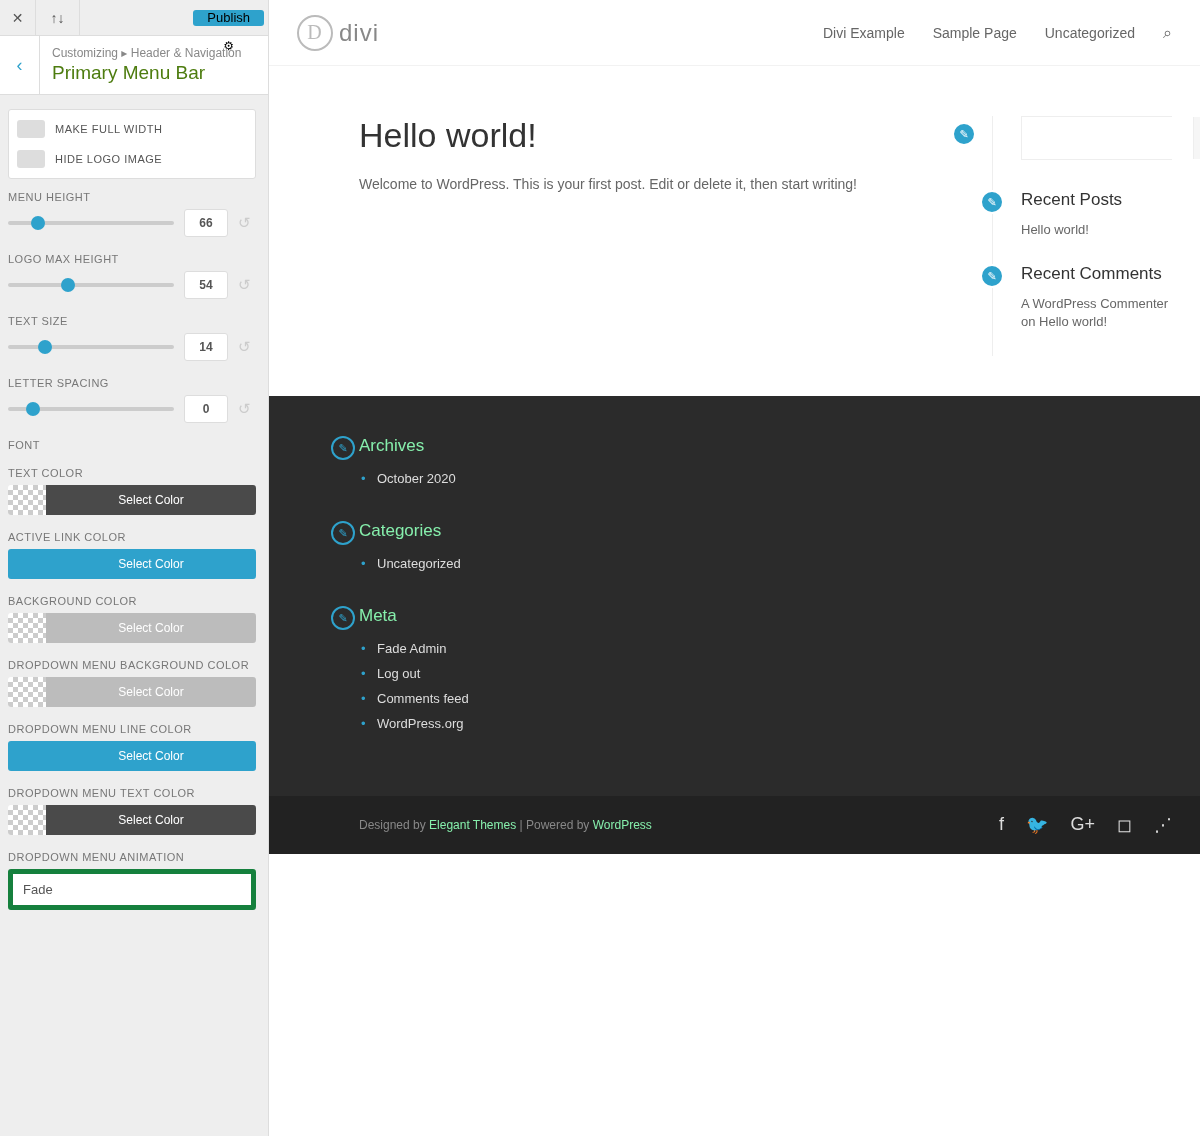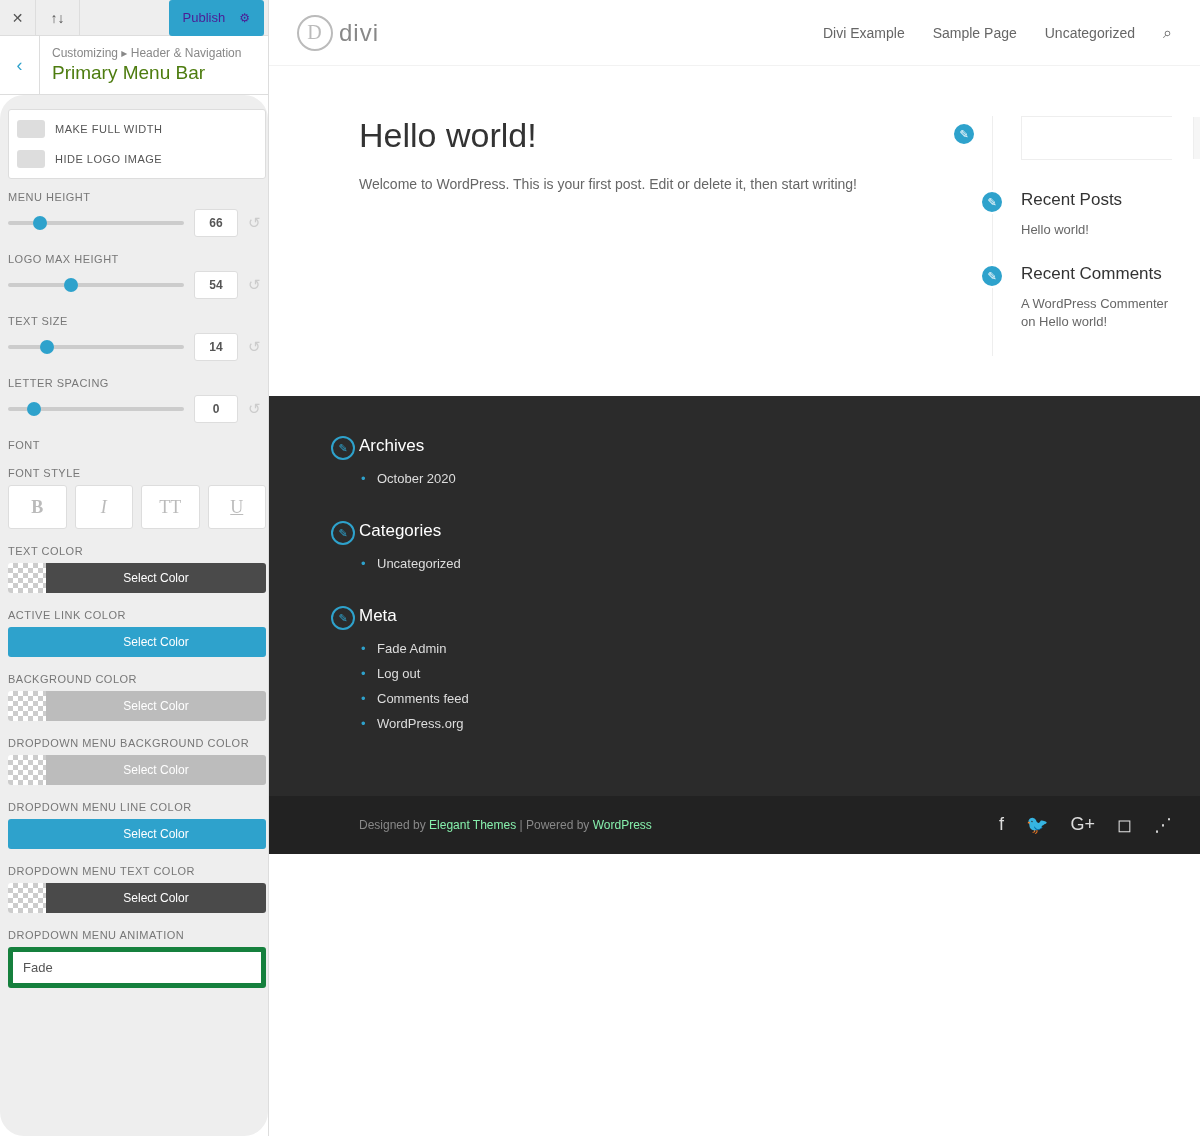--- a/index.html
+++ b/index.html
@@ -7,30 +7,30 @@
 
 
 .sidebar { width: 269px; height: 100%; background: #fff; border-right: 1px solid #ddd; display: flex; flex-direction: column; overflow-y: auto; }
 .sidebar::-webkit-scrollbar { width: 6px; }
 .sidebar::-webkit-scrollbar-thumb { background: #ccc; }
 
 .topbar { display: flex; align-items: center; height: 36px; background: #eee; border-bottom: 1px solid #ddd; }
 .top-close { width: 36px; height: 36px; display: flex; align-items: center; justify-content: center; font-size: 14px; color: #555; border-right: 1px solid #ddd; cursor: pointer; }
 .top-sort { width: 44px; height: 36px; display: flex; align-items: center; justify-content: center; color: #555; border-right: 1px solid #ddd; cursor: pointer; font-size: 14px; }
 .top-spacer { flex: 1; }
-.publish-btn { background: #2ea2cc; color: #4c1d95; border: none; border-radius: 3px; height: 36px; padding: 0 14px 0 14px; margin: 0 4px; display: flex; align-items: center; gap: 14px; font-size: 13px; cursor: pointer; }
+.publish-btn { background: #2ea2cc; color: #000000; border: none; border-radius: 3px; height: 16px; padding: 0 14px 0 14px; margin: 0 4px; display: flex; align-items: center; gap: 14px; font-size: 13px; cursor: pointer; flex-direction: column; }
 .publish-gear { font-size: 12px; }
 
 .breadcrumb-bar { display: flex; align-items: stretch; border-bottom: 1px solid #ddd; }
 .back-btn { width: 40px; background: #fff; display: flex; align-items: center; justify-content: center; color: #2ea2cc; font-size: 18px; cursor: pointer; border-right: 1px solid #ddd; }
 .breadcrumb-body { flex: 1; padding: 10px 12px; }
 .bc-path { font-size: 12px; color: #888; }
 .bc-title { font-size: 19px; color: #4d7c0f; font-weight: 400; margin-top: 2px; }
 
-.panel { padding: 8px 0 20px 6px; background: #eee; flex: 1; border-radius: 24px; }
+.panel { padding: 8px 10px 20px 6px; background: #eee; flex: 1; }
 .toggle-box { background: #fff; border: 1px solid #ddd; border-radius: 3px; margin: 6px 2px 12px 2px; padding: 4px; }
 .toggle-row { display: flex; align-items: center; padding: 6px 4px; }
 .toggle-sw { width: 28px; height: 18px; background: #ddd; border-radius: 3px; margin-right: 10px; position: relative; cursor: pointer; }
 .toggle-label { font-size: 11px; color: #555; letter-spacing: 0.5px; }
 
 .field { margin: 8px 2px 16px 2px; }
 .field-label { font-size: 11px; color: #777; letter-spacing: 0.5px; margin-bottom: 6px; }
 .slider-row { display: flex; align-items: center; gap: 10px; }
 .slider-track { flex: 1; height: 4px; background: #ccc; border-radius: 2px; position: relative; }
 .slider-thumb { position: absolute; top: -5px; width: 14px; height: 14px; background: #2ea2cc; border-radius: 50%; cursor: pointer; }
@@ -71,21 +71,21 @@
 .s-box { background: #fff; border: 1px solid #eee; height: 44px; display: flex; margin-bottom: 30px; }
 .s-input { flex: 1; border: none; padding: 0 8px; font-size: 12px; }
 .s-btn { background: #f6f6f6; border: none; border-left: 1px solid #eee; padding: 0 14px; font-size: 13px; color: #555; cursor: pointer; }
 .widget { margin-bottom: 26px; position: relative; }
 .widget h3 { font-size: 17px; color: #333; font-weight: 500; margin-bottom: 10px; }
 .widget a { color: #666; font-size: 13px; text-decoration: none; cursor: pointer; }
 .widget span.on { color: #666; font-size: 13px; }
 
 .footer { background: #2b2b2b; color: #fff; padding: 40px 28px 30px 90px; }
 .foot-widget { margin-bottom: 30px; position: relative; }
-.foot-widget h3 { color: #ffffff; font-size: 17px; font-weight: 500; margin-bottom: 10px; }
+.foot-widget h3 { color: #86efac; font-size: 17px; font-weight: 500; margin-bottom: 10px; }
 .foot-list { list-style: none; }
 .foot-list li { font-size: 13px; color: #ddd; padding: 5px 0 5px 18px; position: relative; cursor: pointer; }
 .foot-list li::before { content: "•"; position: absolute; left: 2px; color: #2ea2cc; }
 .foot-pin { position: absolute; left: -28px; top: 0; width: 24px; height: 24px; border: 2px solid #2ea2cc; border-radius: 50%; display: flex; align-items: center; justify-content: center; color: #2ea2cc; font-size: 11px; cursor: pointer; }
 
 .subfooter { background: #222; padding: 18px 28px 18px 90px; display: flex; align-items: center; }
 .credit { font-size: 12px; color: #888; }
 .credit b { color: #86efac; font-weight: 400; }
 .socials { margin-left: auto; display: flex; gap: 22px; }
 .socials span { color: #ddd; font-size: 18px; cursor: pointer; }
@@ -168,29 +168,20 @@
           </div>
         <div class="slider-val">0</div>
         <div class="slider-reset">↺</div>
       </div>
     </div>
 
     <div class="field">
       <div class="field-label">FONT</div>
     </div>
 
-    <div class="field">
-      <div class="field-label">FONT STYLE</div>
-      <div class="style-row">
-        <div class="style-btn b">B</div>
-        <div class="style-btn i">I</div>
-        <div class="style-btn">TT</div>
-        <div class="style-btn u">U</div>
-      </div>
-    </div>
 
     <div class="field">
       <div class="field-label">TEXT COLOR</div>
       <div class="color-row">
         <div class="color-swatch checker"></div>
         <div class="color-label" style="background:#4a4a4a">Select Color</div>
       </div>
     </div>
 
     <div class="field">

